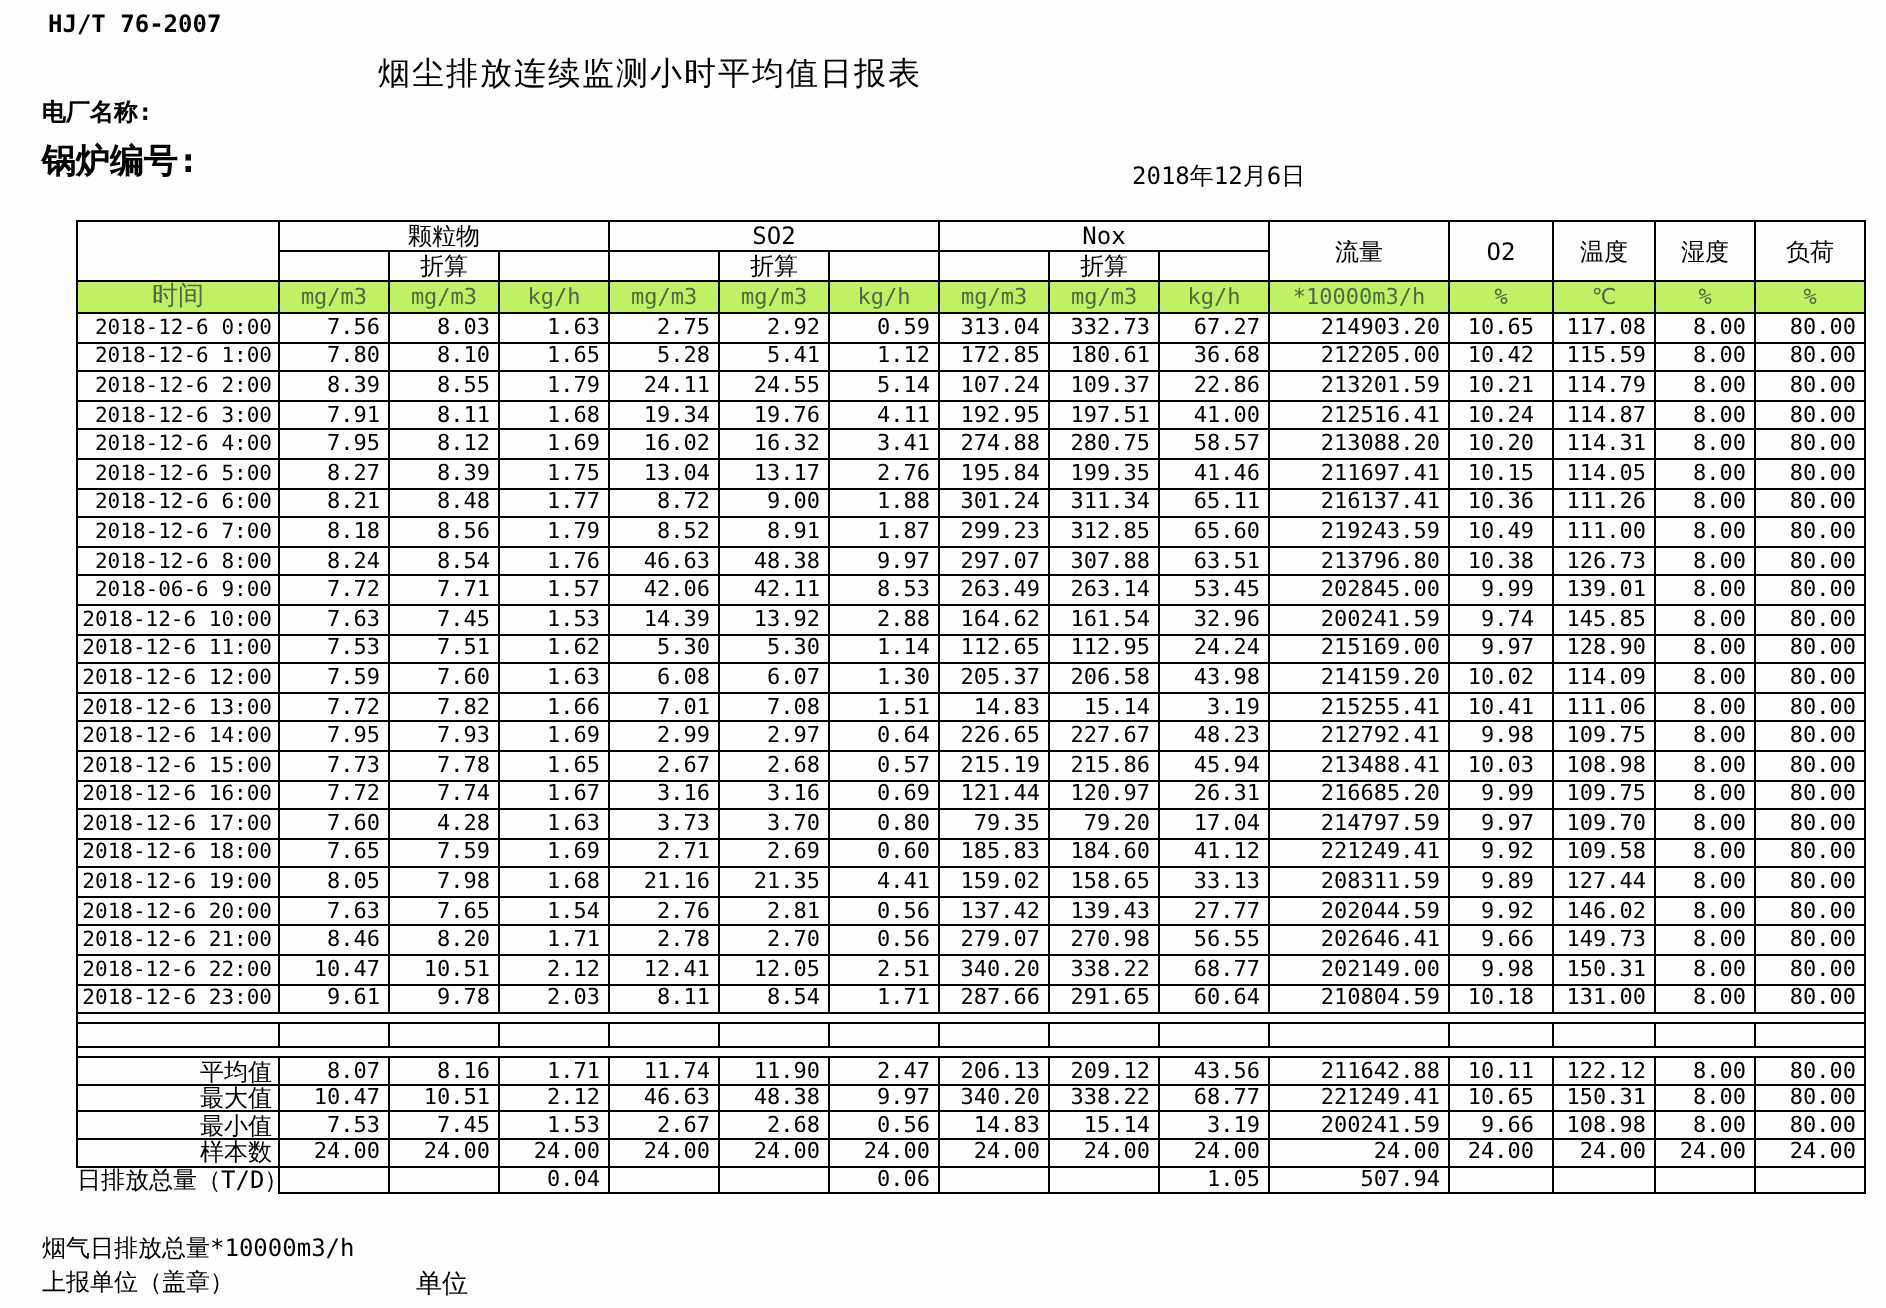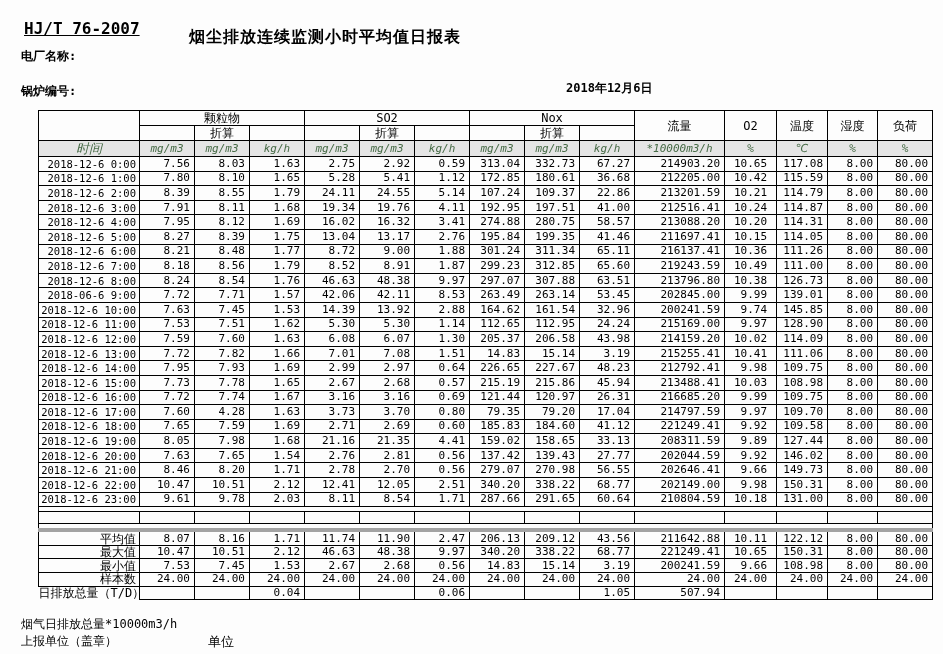--- a/index.html
+++ b/index.html
@@ -1,52 +1,52 @@
 <!DOCTYPE html>
 <html><head>
 <meta charset="utf-8">
 <style>
   html,body{margin:0;padding:0;}
   body{
     width:943px;height:654px;position:relative;background:#fdfdfd;
     font-family:"DejaVu Sans Mono","DejaVu Sans",monospace;color:#000;
   }
   .abs{position:absolute;white-space:nowrap;}
-  .std-code{left:24px;top:19px;font-size:16px;font-weight:bold;text-decoration:underline;}
-  .doc-title{left:0;top:27px;width:650px;text-align:center;font-size:16px;font-weight:bold;letter-spacing:1px;}
+  .std-code{left:24px;top:5px;font-size:12px;font-weight:bold;}
+  .doc-title{left:0;top:27px;width:650px;text-align:center;font-size:16px;font-weight:normal;letter-spacing:1px;}
   .plant{left:21px;top:48px;font-size:12px;font-weight:bold;}
-  .boiler{left:21px;top:83px;font-size:12px;font-weight:bold;}
-  .date{left:566px;top:80px;font-size:12px;font-weight:bold;}
+  .boiler{left:21px;top:69px;font-size:17px;font-weight:bold;}
+  .date{left:566px;top:80px;font-size:12px;}
   .fn1{left:21px;top:616px;font-size:12px;}
   .fn2{left:21px;top:633px;font-size:12px;}
   .fn3{left:208px;top:633px;font-size:13px;}
 
   table.report{
     position:absolute;left:22px;top:110px;
     border-collapse:collapse;table-layout:fixed;width:894px;margin-left:16px;
   }
   .report th,.report td{
     border:1px solid #000;font-weight:normal;
     font-size:11px;line-height:12px;padding:0 4px 0 0;
     overflow:hidden;white-space:nowrap;
   }
   .report thead th{text-align:center;padding:0;}
   .report thead tr.h1 th{height:14px;font-size:12px;}
   .report thead tr.h2 th{height:14px;font-size:12px;}
-  .report thead tr.h3 th{height:15px;background:#e5e5e5;color:#476b47;font-size:11px;font-style:italic;}
+  .report thead tr.h3 th{height:15px;background:#bef264;color:#476b47;font-size:11px;}
   .report thead tr.h3 th.time-h{font-size:13px;}
   .report td{height:13.6px;text-align:right;}
   .report td.c-time{font-size:10.5px;padding-right:3px;}
   .report td:nth-child(12){padding-right:9px;text-align:right;}
   tr.blank-a td,tr.blank-c td{border-left:0;border-right:0;height:4px;}
   tr.blank-a td:first-child,tr.blank-c td:first-child{border-left:1px solid #000;}
   tr.blank-a td:last-child,tr.blank-c td:last-child{border-right:1px solid #000;}
   tr.blank-b td{height:11px;}
   tbody.summary td{height:12.6px;}
-  tbody.summary tr:first-child td{border-top:4px solid #a3a3a3;}
+  tbody.summary tr:first-child td{border-top:1px solid #a3a3a3;}
   tbody.summary td.s-label{padding-right:3px;font-size:12px;}
   tr.total-row td.s-label{border-left:0;border-bottom:0;text-align:right;padding:0;font-size:12px;}
 </style>
 </head>
 <body>
 
 <div class="abs std-code">HJ/T  76-2007</div>
 <div class="abs doc-title">烟尘排放连续监测小时平均值日报表</div>
 <div class="abs plant">电厂名称:</div>
 <div class="abs boiler">锅炉编号:</div>

